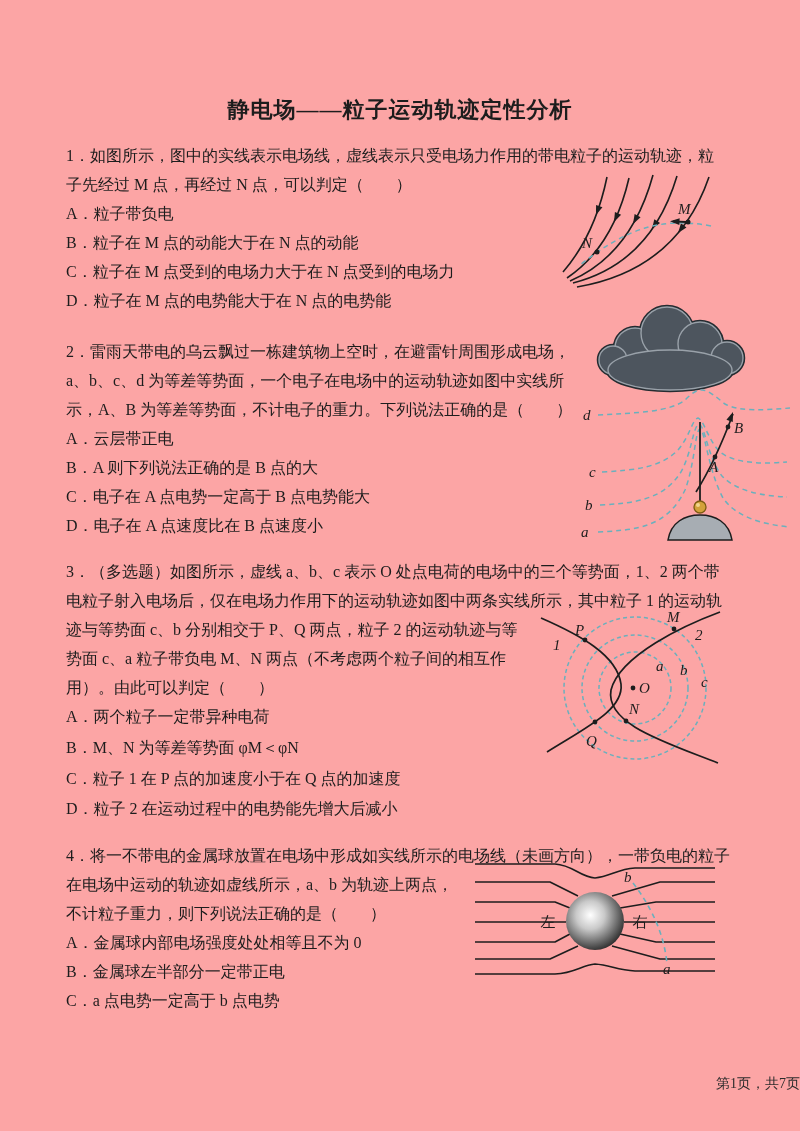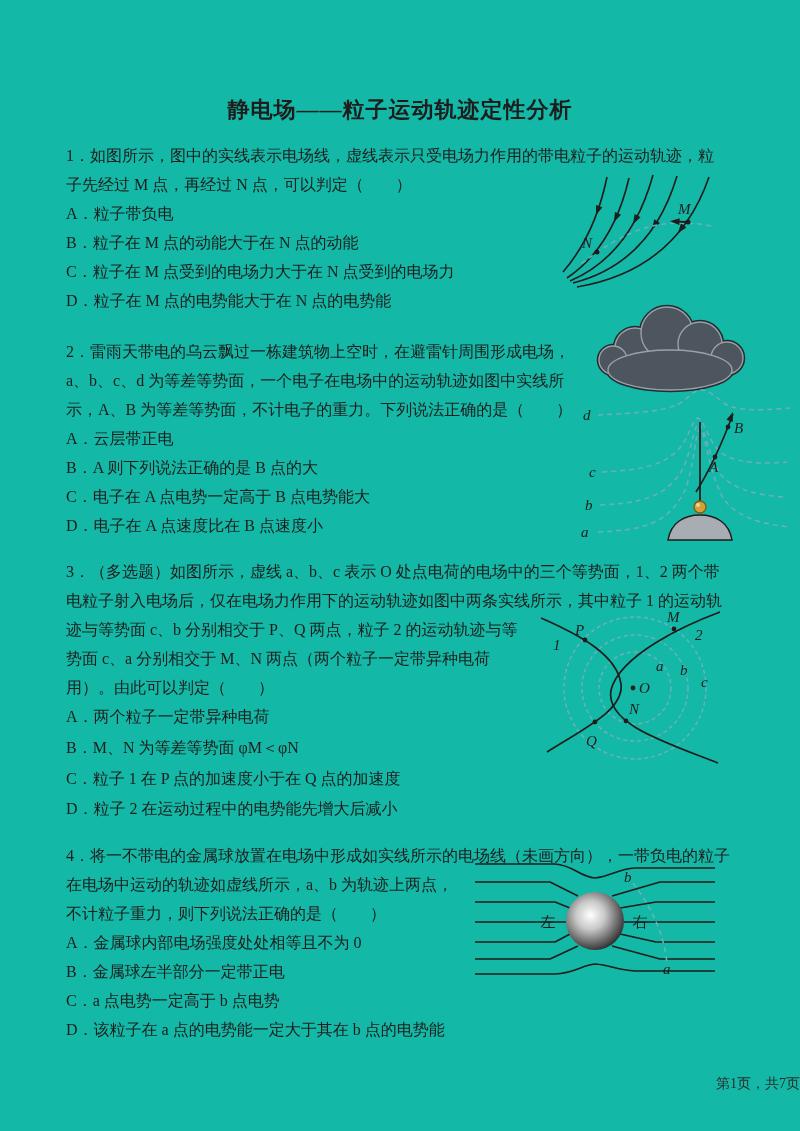--- a/index.html
+++ b/index.html
@@ -1,16 +1,16 @@
 <!DOCTYPE html>
 <html><head>
 <meta charset="utf-8">
 <style>
   html,body{margin:0;padding:0;background:#ffffff;}
-  .page{position:relative;width:800px;height:1131px;background:#14b8a6;overflow:hidden;
+  .page{position:relative;width:800px;height:1131px;background:#fca5a5;overflow:hidden;
         font-family:"Liberation Serif","DejaVu Serif",serif;color:#1d1d1d;}
   .title{position:absolute;top:95px;left:0;width:100%;text-align:center;
          font-size:22px;font-weight:bold;letter-spacing:1px;}
   .q{position:absolute;left:66px;width:690px;font-size:16px;}
   .q .line{line-height:29px;white-space:pre;}
   .footer{position:absolute;top:1075px;left:0;width:100%;text-align:right;font-size:14px;color:#2b2b2b;}
   svg{position:absolute;overflow:visible;}
   svg text{font-family:"Liberation Serif","DejaVu Serif",serif;}
   .flabel{font-style:italic;font-size:15px;fill:#1d1d1d;}
   .clabel{font-size:15px;fill:#1d1d1d;}
@@ -105,21 +105,21 @@
     <circle cx="140" cy="157" r="2.4" fill="#1d1d1d"></circle>
     <circle cx="153" cy="127" r="2.4" fill="#1d1d1d"></circle>
     <text class="flabel" x="134" y="172">A</text>
     <text class="flabel" x="159" y="133">B</text>
   </svg>
 
   <div class="q" style="top:557px">
     <div class="line">3．（多选题）如图所示，虚线 a、b、c 表示 O 处点电荷的电场中的三个等势面，1、2 两个带</div>
     <div class="line">电粒子射入电场后，仅在电场力作用下的运动轨迹如图中两条实线所示，其中粒子 1 的运动轨</div>
     <div class="line">迹与等势面 c、b 分别相交于 P、Q 两点，粒子 2 的运动轨迹与等</div>
-    <div class="line">势面 c、a 分别相交于 M、N 两点（两个粒子一定带异种电荷</div>
+    <div class="line">势面 c、a 粒子带负电 M、N 两点（不考虑两个粒子间的相互作</div>
     <div class="line">用）。由此可以判定（　　）</div>
     <div class="line" style="line-height:30px">A．两个粒子一定带异种电荷</div>
     <div class="line" style="line-height:31px">B．M、N 为等差等势面 φM＜φN</div>
     <div class="line" style="line-height:31px">C．粒子 1 在 P 点的加速度小于在 Q 点的加速度</div>
     <div class="line" style="line-height:30px">D．粒子 2 在运动过程中的电势能先增大后减小</div>
   </div>
 
   <svg style="left:525px;top:600px" width="275" height="175" viewBox="0 0 275 175">
     <g stroke="#6ab0bd" stroke-width="1.5" stroke-dasharray="4 3" fill="none">
       <circle cx="110" cy="88" r="36"></circle>
@@ -149,21 +149,20 @@
     <text class="flabel" x="61" y="146">Q</text>
   </svg>
 
   <div class="q" style="top:841px">
     <div class="line">4．将一不带电的金属球放置在电场中形成如实线所示的电场线（未画方向），一带负电的粒子</div>
     <div class="line">在电场中运动的轨迹如虚线所示，a、b 为轨迹上两点，</div>
     <div class="line">不计粒子重力，则下列说法正确的是（　　）</div>
     <div class="line">A．金属球内部电场强度处处相等且不为 0</div>
     <div class="line">B．金属球左半部分一定带正电</div>
     <div class="line">C．a 点电势一定高于 b 点电势</div>
-    <div class="line">D．该粒子在 a 点的电势能一定大于其在 b 点的电势能</div>
   </div>
 
   <svg style="left:470px;top:852px" width="320" height="140" viewBox="0 0 320 140">
     <defs>
       <radialGradient id="sphg" cx="42%" cy="40%" r="70%">
         <stop offset="0%" stop-color="#ffffff"></stop>
         <stop offset="35%" stop-color="#c9c9c9"></stop>
         <stop offset="70%" stop-color="#666666"></stop>
         <stop offset="100%" stop-color="#111111"></stop>
       </radialGradient>

